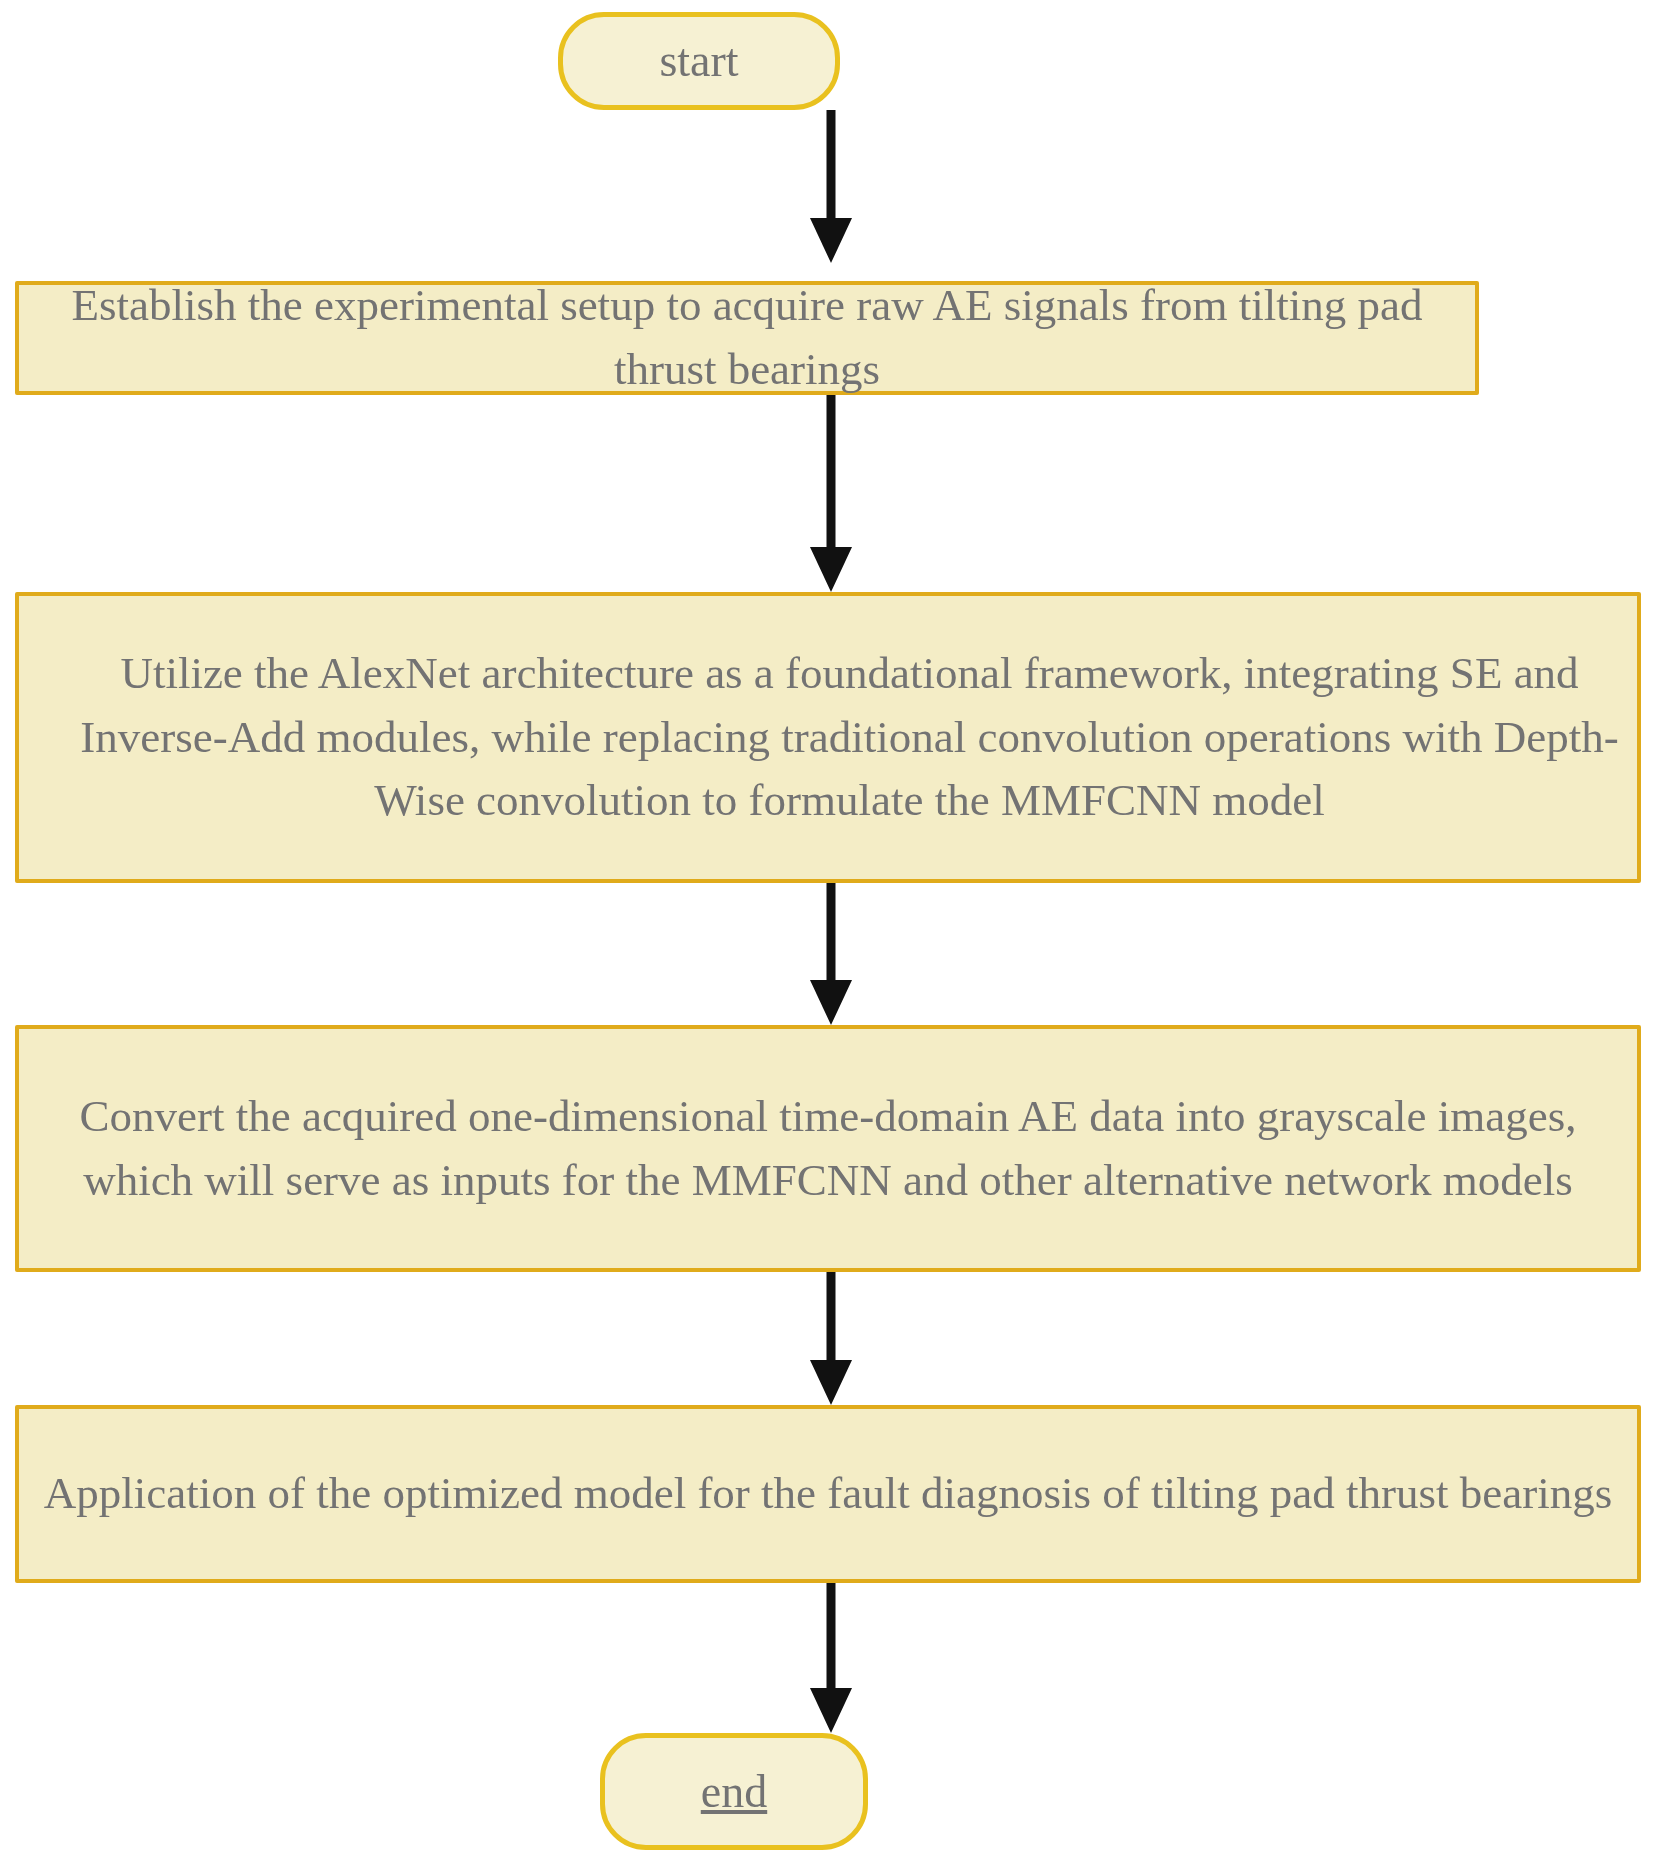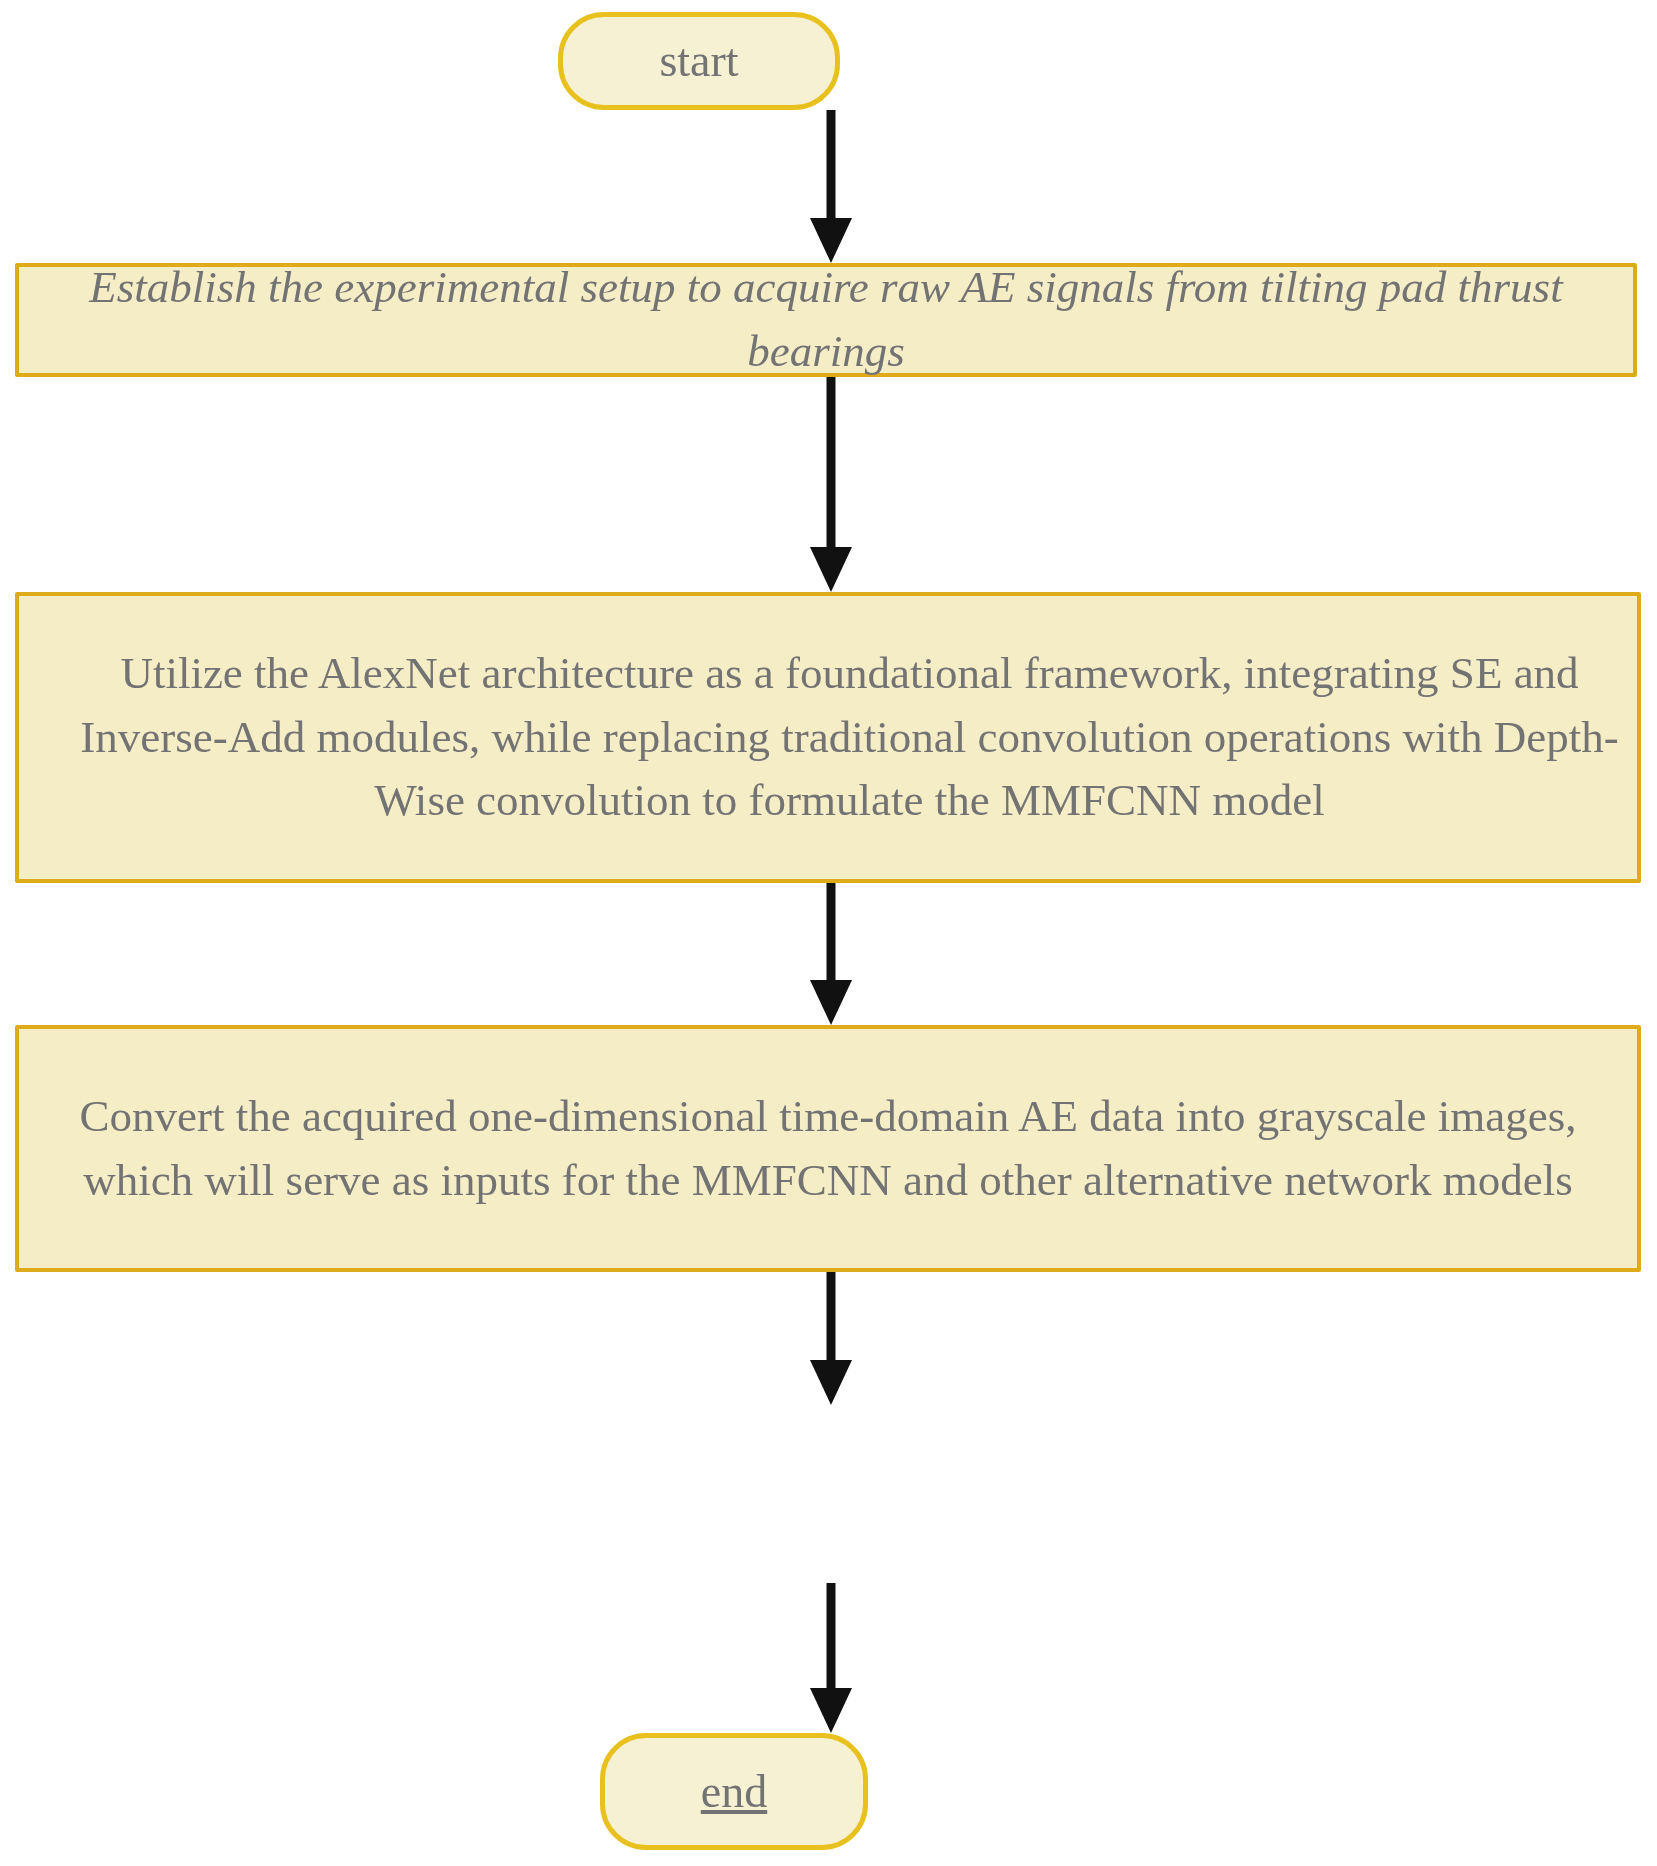--- a/index.html
+++ b/index.html
@@ -59,21 +59,21 @@
   .terminator .node-text {
     font-size: 46px;
   }
 
   .process .node-text {
     font-size: 45px;
   }
 
   
   #node-start   { left: 558px;  top: 12px;   width: 282px;  height: 98px; }
-  #node-step1   { left: 15px;   top: 263px;  width: 1622px; height: 114px; font-style: italic; }
+  #node-step1   { left: 15px;   top: 281px;  width: 1464px; height: 114px; }
   #node-step2   { left: 15px;   top: 592px;  width: 1626px; height: 291px; padding-left: 43px; }
   #node-step3   { left: 15px;   top: 1025px; width: 1626px; height: 247px; }
   #node-step4   { left: 15px;   top: 1405px; width: 1626px; height: 178px; }
   #node-end     { left: 600px;  top: 1733px; width: 268px;  height: 117px; text-decoration: underline; }
 
   
   .connector {
     position: absolute;
     left: 0;
     top: 0;
@@ -131,18 +131,21 @@
   </div>
 
   <div class="node process" id="node-step2">
     <span class="node-text">Utilize the AlexNet architecture as a foundational framework, integrating SE and Inverse-Add modules, while replacing traditional convolution operations with Depth-Wise convolution to formulate the MMFCNN model</span>
   </div>
 
   <div class="node process" id="node-step3">
     <span class="node-text">Convert the acquired one-dimensional time-domain AE data into grayscale images, which will serve as inputs for the MMFCNN and other alternative network models</span>
   </div>
 
+  <div class="node process" id="node-step4">
+    <span class="node-text">Application of the optimized model for the fault diagnosis of tilting pad thrust bearings</span>
+  </div>
 
   <div class="node terminator" id="node-end">
     <span class="node-text">end</span>
   </div>
 
 </div>
 
 </body></html>

